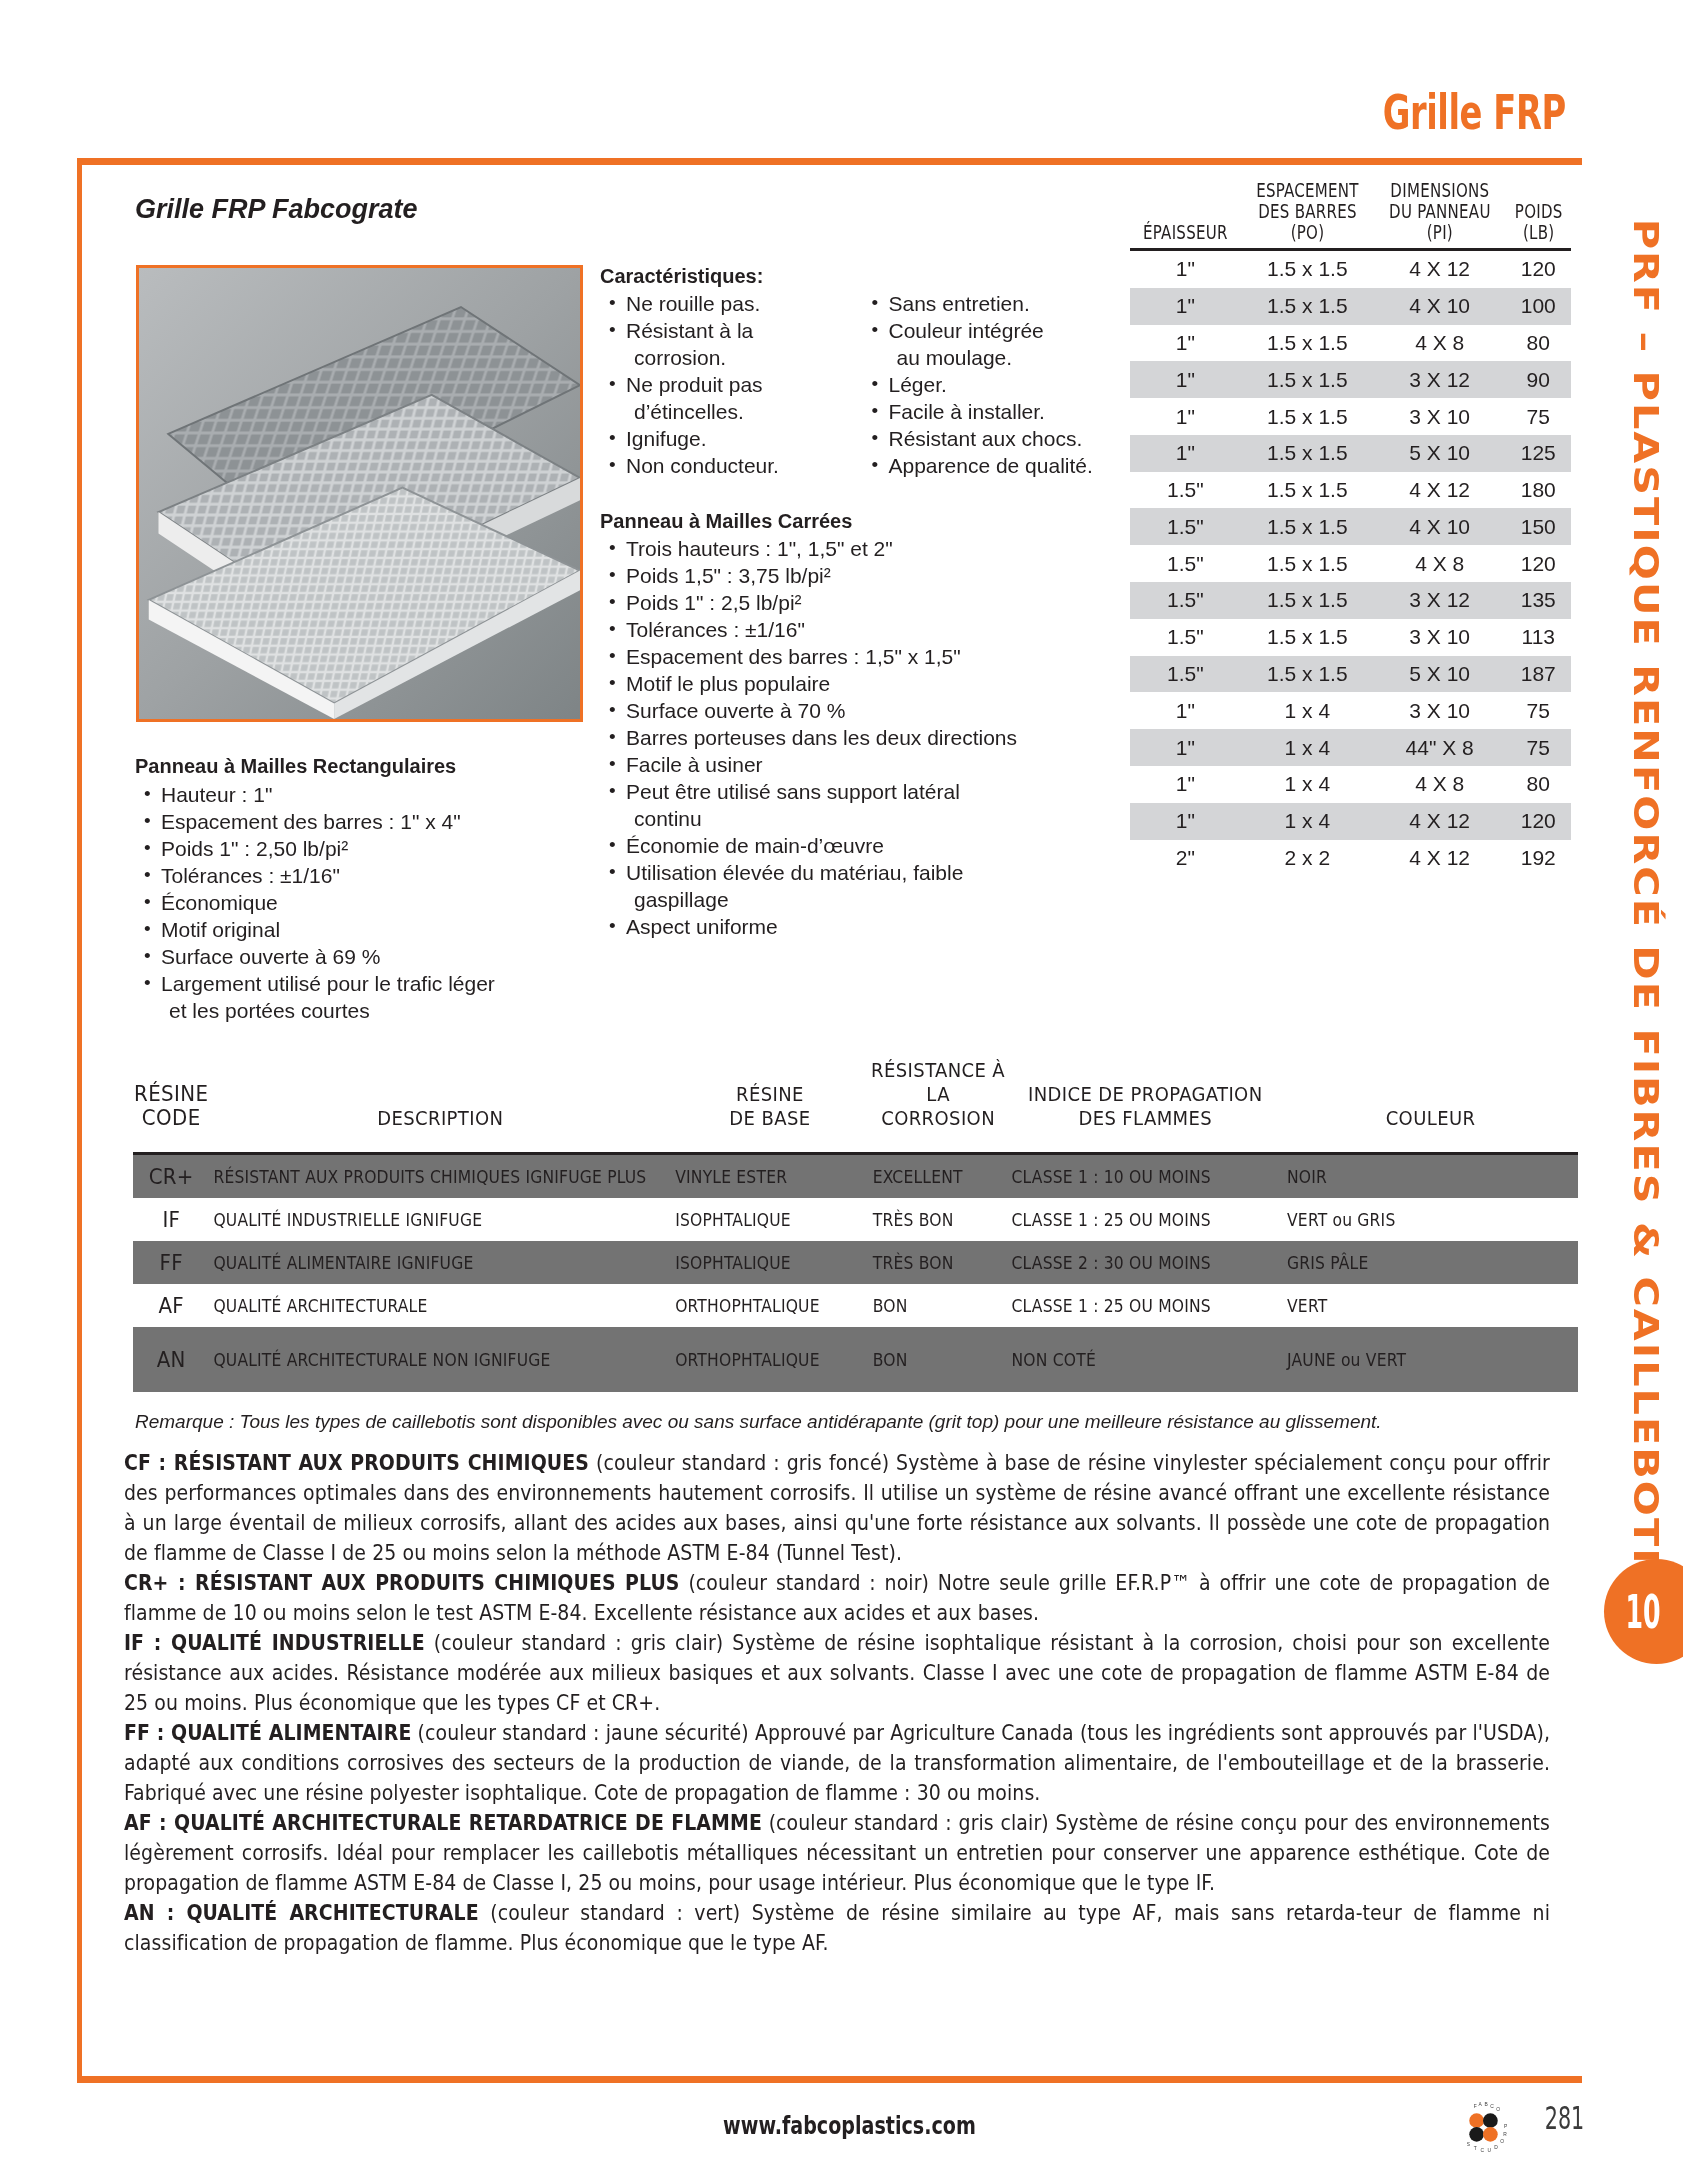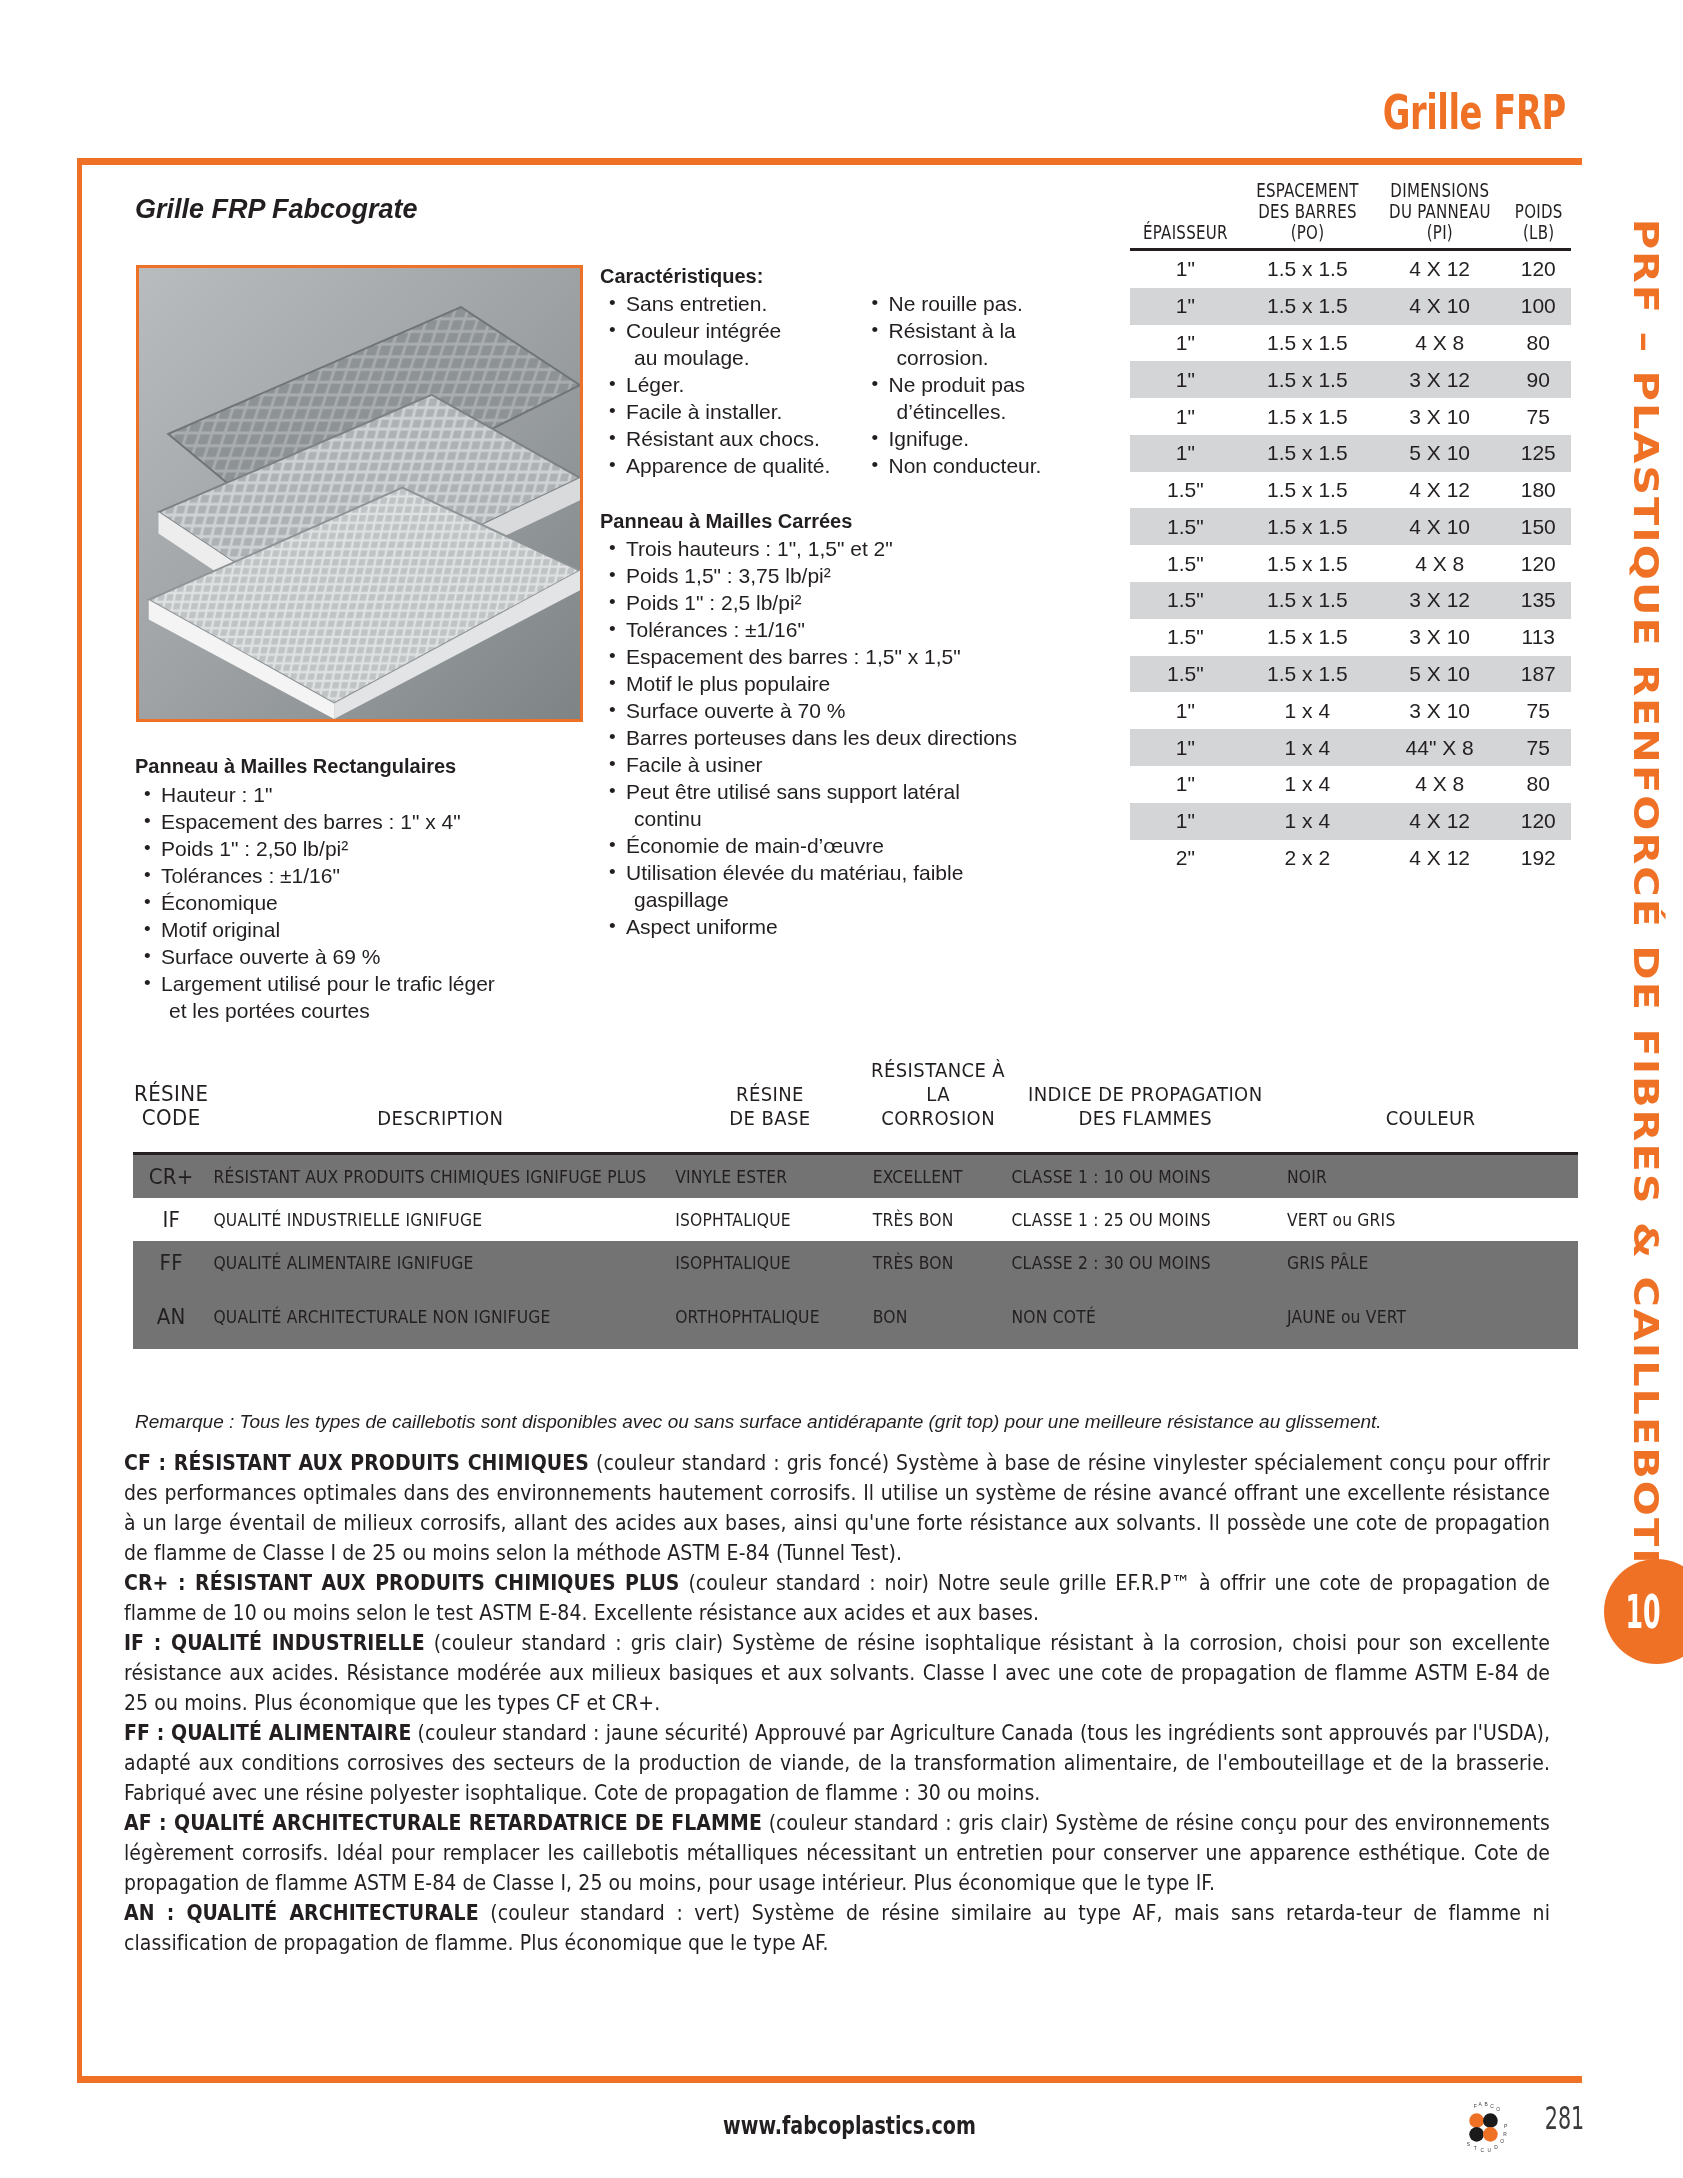--- a/index.html
+++ b/index.html
@@ -275,38 +275,38 @@
       <li>Largement utilisé pour le trafic léger</li>
       <li class="cont">et les portées courtes</li>
     </ul>
   </div>
 
   <div class="col-mid">
     <div class="mid-head">Caractéristiques:</div>
     <div class="two-col">
       <div>
         <ul class="bul">
+          <li>Ne rouille pas.</li>
+          <li>Résistant à la</li>
+          <li class="cont">corrosion.</li>
+          <li>Ne produit pas</li>
+          <li class="cont">d’étincelles.</li>
+          <li>Ignifuge.</li>
+          <li>Non conducteur.</li>
+        </ul>
+      </div>
+      <div>
+        <ul class="bul">
           <li>Sans entretien.</li>
           <li>Couleur intégrée</li>
           <li class="cont">au moulage.</li>
           <li>Léger.</li>
           <li>Facile à installer.</li>
           <li>Résistant aux chocs.</li>
           <li>Apparence de qualité.</li>
-        </ul>
-      </div>
-      <div>
-        <ul class="bul">
-          <li>Ne rouille pas.</li>
-          <li>Résistant à la</li>
-          <li class="cont">corrosion.</li>
-          <li>Ne produit pas</li>
-          <li class="cont">d’étincelles.</li>
-          <li>Ignifuge.</li>
-          <li>Non conducteur.</li>
         </ul>
       </div>
     </div>
 
     <div class="mid-block2">
       <div class="mid-head">Panneau à Mailles Carrées</div>
       <ul class="bul">
         <li>Trois hauteurs : 1", 1,5" et 2"</li>
         <li>Poids 1,5" : 3,75 lb/pi²</li>
         <li>Poids 1" : 2,5 lb/pi²</li>
@@ -505,20 +505,28 @@
             <td class="r-color">VERT ou GRIS</td>
           </tr>
           <tr class="alt">
             <td class="r-code">FF</td>
             <td class="r-desc">QUALITÉ ALIMENTAIRE IGNIFUGE</td>
             <td class="r-base">ISOPHTALIQUE</td>
             <td class="r-corr">TRÈS BON</td>
             <td class="r-flame">CLASSE 2 : 30 OU MOINS</td>
             <td class="r-color">GRIS PÂLE</td>
           </tr>
+          <tr class="">
+            <td class="r-code">AF</td>
+            <td class="r-desc">QUALITÉ ARCHITECTURALE</td>
+            <td class="r-base">ORTHOPHTALIQUE</td>
+            <td class="r-corr">BON</td>
+            <td class="r-flame">CLASSE 1 : 25 OU MOINS</td>
+            <td class="r-color">VERT</td>
+          </tr>
           <tr class="alt tall">
             <td class="r-code">AN</td>
             <td class="r-desc">QUALITÉ ARCHITECTURALE NON IGNIFUGE</td>
             <td class="r-base">ORTHOPHTALIQUE</td>
             <td class="r-corr">BON</td>
             <td class="r-flame">NON COTÉ</td>
             <td class="r-color">JAUNE ou VERT</td>
           </tr>
         </tbody>
     </table>

